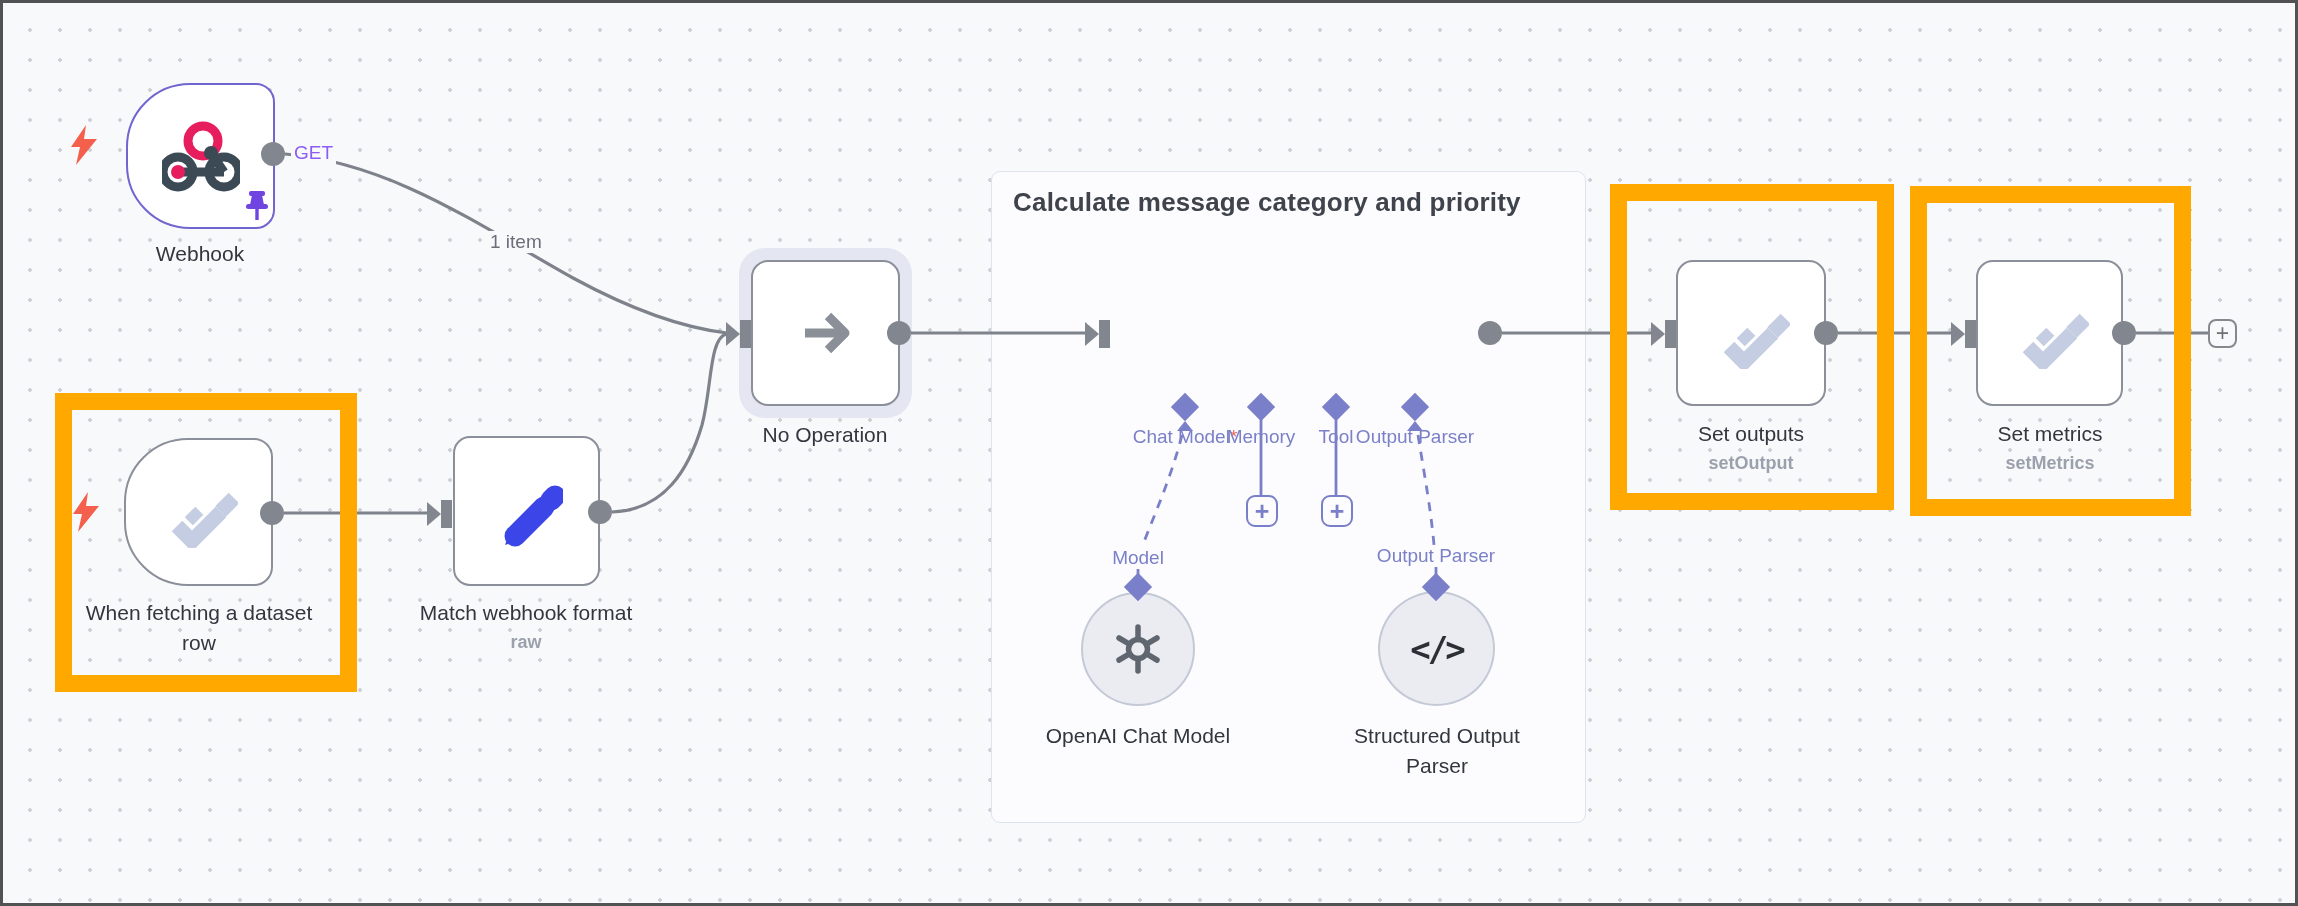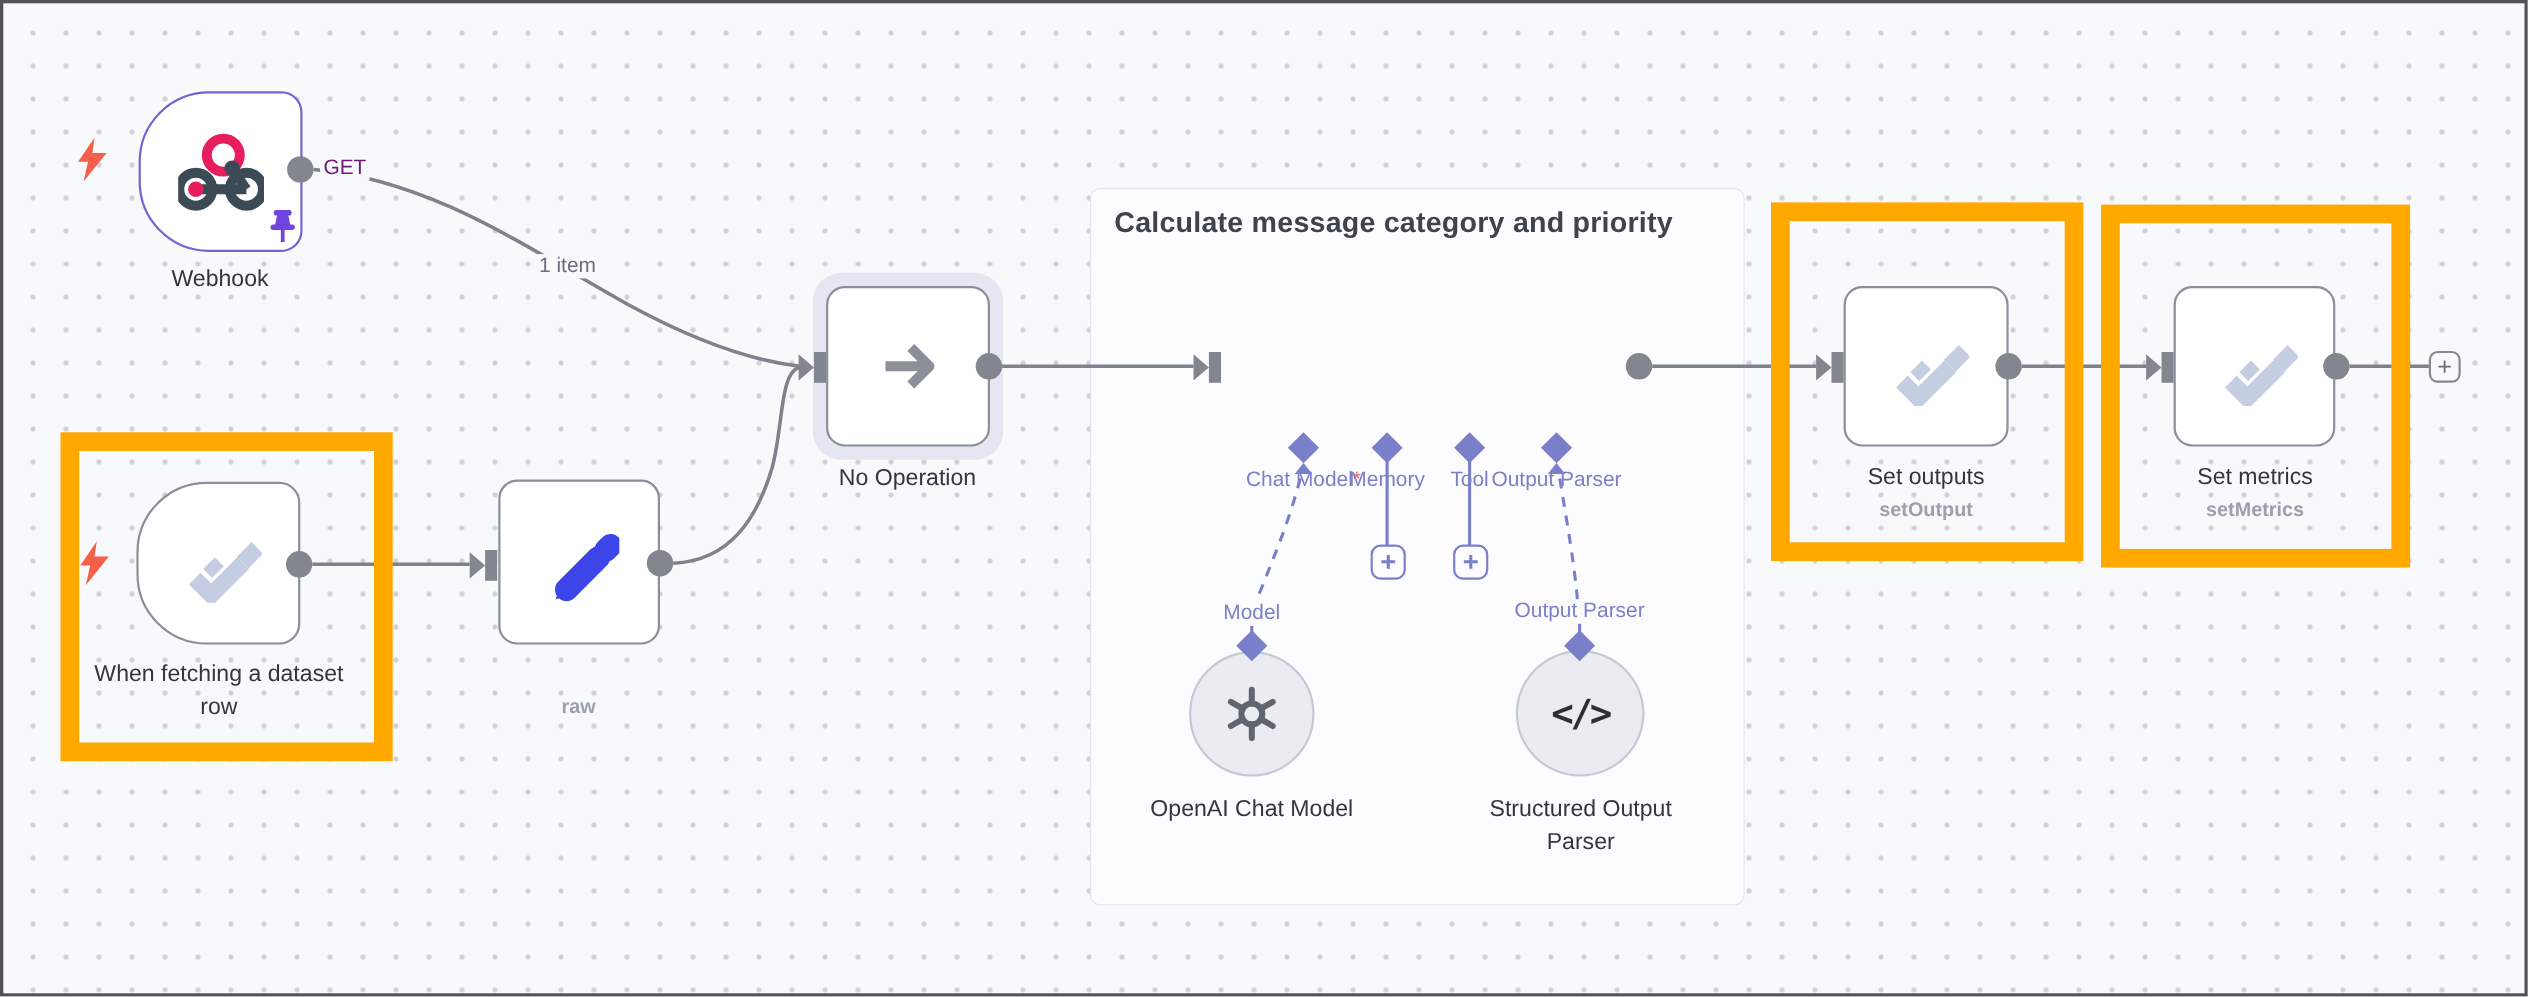--- a/index.html
+++ b/index.html
@@ -93,21 +93,21 @@
       </svg>
     </div>
     <svg class="pin" style="left:116px;top:106px;position:absolute;" width="26" height="30" viewBox="0 0 26 30">
       <rect x="5" y="0" width="16" height="5" rx="2" fill="#6f44e0"></rect>
       <path d="M 8 4 L 18 4 L 20 14 L 6 14 Z" fill="#6f44e0"></path>
       <rect x="2" y="13" width="22" height="5" rx="2.5" fill="#6f44e0"></rect>
       <line x1="13" y1="18" x2="13" y2="29" stroke="#6f44e0" stroke-width="3.4"></line>
     </svg>
   </div>
   <div class="outdot" style="left:258px;top:139px;"></div>
-  <div class="edge-tag" style="left:288px;top:139px;color:#701a75;">GET</div>
+  <div class="edge-tag" style="left:288px;top:139px;color:#8b5cf6;">GET</div>
   <div class="node-label" style="left:97px;top:236px;width:200px;">Webhook</div>
   <div class="edge-tag" style="left:484px;top:228px;color:#6a6f7a;">1 item</div>
 
   <svg class="bolt" style="left:68px;top:489px;" width="30" height="40" viewBox="0 0 30 40">
     <polygon points="17,0 2,22 11,22 7,40 28,14 15,14" fill="#f4604c"></polygon>
   </svg>
   <div class="node trigger" style="left:121px;top:435px;width:149px;height:148px;">
     <div class="icon-center">
       <svg width="78" height="72" viewBox="0 0 78 72">
         <path d="M 30 36 L 45 51 L 74 22" fill="none" stroke="#c5cde2" stroke-width="15"></path>
@@ -126,20 +126,21 @@
   <div class="node" style="left:450px;top:433px;width:147px;height:150px;">
     <div class="icon-center">
       <svg width="72" height="72" viewBox="0 0 72 72">
         <polygon points="14,70 28,65 19,56" fill="#3b45e8"></polygon>
         <line x1="24" y1="61" x2="53" y2="32" stroke="#3b45e8" stroke-width="21" stroke-linecap="round"></line>
         <line x1="60" y1="25" x2="64" y2="21" stroke="#3b45e8" stroke-width="21" stroke-linecap="round"></line>
       </svg>
     </div>
   </div>
   <div class="outdot" style="left:585px;top:497px;"></div>
+  <div class="node-label" style="left:373px;top:595px;width:300px;">Match webhook format</div>
   <div class="node-sublabel" style="left:423px;top:629px;width:200px;">raw</div>
 
   <div class="inport" style="left:723px;top:317px;">
     <div class="tri"></div>
       <div class="bar"></div>
   </div>
   <div class="node" style="left:748px;top:257px;width:149px;height:146px;">
     <div class="icon-center">
       <svg width="62" height="62" viewBox="0 0 62 62">
         <line x1="10" y1="31" x2="48" y2="31" stroke="#8b8f98" stroke-width="9"></line>

